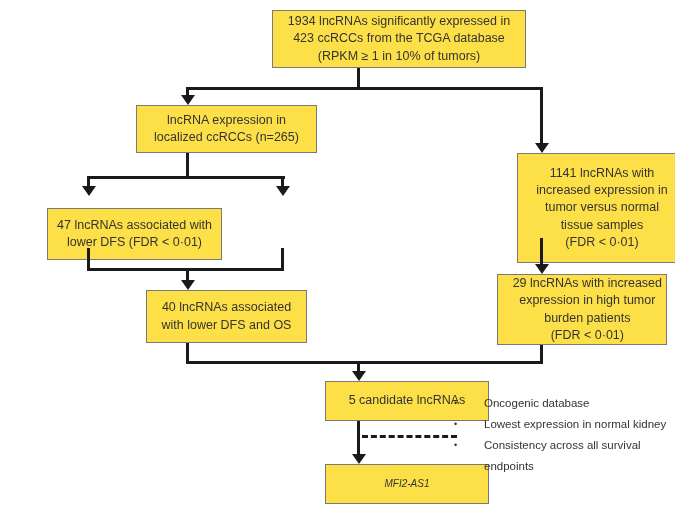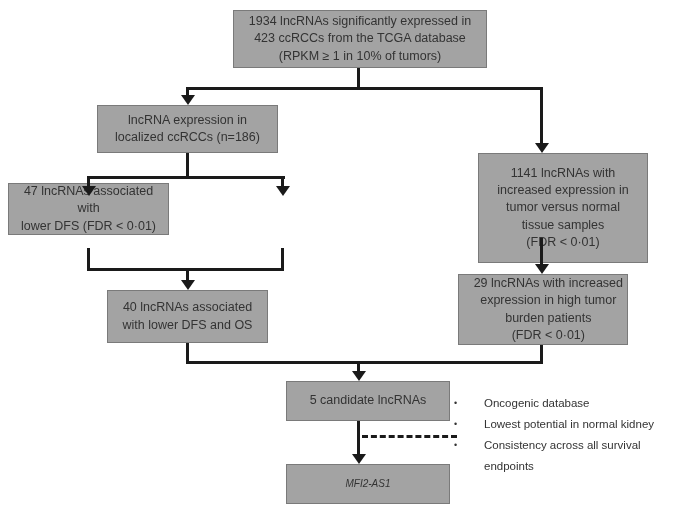--- a/index.html
+++ b/index.html
@@ -9,28 +9,29 @@
     height: 507px;
     background: #ffffff;
     font-family: "Liberation Sans", sans-serif;
     color: #333333;
     overflow: hidden;
   }
   .box {
     position: absolute;
     box-sizing: border-box;
     border: 1.5px solid #7a7a7a;
-    background: #a3a3a3;
+    background: #fde047;
     display: flex;
     align-items: center;
     justify-content: center;
     text-align: center;
     font-size: 12.5px;
     line-height: 1.38;
     padding: 2px 4px;
+    margin-left: 39px;
   }
   .box-text { white-space: pre-line; }
   .italic { font-style: italic; }
   .line {
     position: absolute;
     background: #1a1a1a;
   }
   .arrow-down {
     position: absolute;
     width: 0; height: 0;
@@ -59,40 +60,40 @@
     text-align: left;
     padding-left: 2px;
     font-size: 9px;
   }
   .criteria .crit-text { flex: 1; padding-left: 18px; }
 
   
   .b-initial   { left: 233px; top: 10px;  width: 254px; height: 58px; }
   .b-localized { left: 97px;  top: 105px; width: 181px; height: 48px; }
   .b-tumor     { left: 478px; top: 153px; width: 170px; height: 110px; }
-  .b-dfs       { left: 8px;   top: 183px; width: 161px; height: 52px; }
+  .b-dfs       { left: 8px;   top: 208px; width: 175px; height: 52px; }
   .b-os        { left: 203px; top: 196px; width: 160px; height: 52px; }
   .b-dfsos     { left: 107px; top: 290px; width: 161px; height: 53px; text-align: center; }
   .b-burden    { left: 458px; top: 274px; width: 170px; height: 71px; justify-content: flex-end; }
   .b-cand      { left: 286px; top: 381px; width: 164px; height: 40px; }
   .b-final     { left: 286px; top: 464px; width: 164px; height: 40px; font-size: 10px; }
 </style>
 </head>
 <body>
 
 <div class="canvas">
 
   <div class="box b-initial">
     <span class="box-text">1934 lncRNAs significantly expressed in
 423 ccRCCs from the TCGA database
 (RPKM ≥ 1 in 10% of tumors)</span>
   </div>
   <div class="box b-localized">
     <span class="box-text">lncRNA expression in
-localized ccRCCs (n=186)</span>
+localized ccRCCs (n=265)</span>
   </div>
   <div class="box b-tumor">
     <span class="box-text">1141 lncRNAs with
 increased expression in
 tumor versus normal
 tissue samples
 (FDR &lt; 0·01)</span>
   </div>
   <div class="box b-dfs">
     <span class="box-text">47 lncRNAs associated with
@@ -150,21 +151,21 @@
   <div class="arrow-down" style="left:352px; top:454px;"></div>
   <div class="dashed" style="left:362px; top:435px; width:95px;"></div>
 
   <ul class="criteria">
     <li>
       <span class="dot">•</span>
       <span class="crit-text">Oncogenic database</span>
     </li>
     <li>
       <span class="dot">•</span>
-      <span class="crit-text">Lowest potential in normal kidney</span>
+      <span class="crit-text">Lowest expression in normal kidney</span>
     </li>
     <li>
       <span class="dot">•</span>
       <span class="crit-text">Consistency across all survival endpoints</span>
     </li>
   </ul>
 
 </div>
 
 </body></html>

